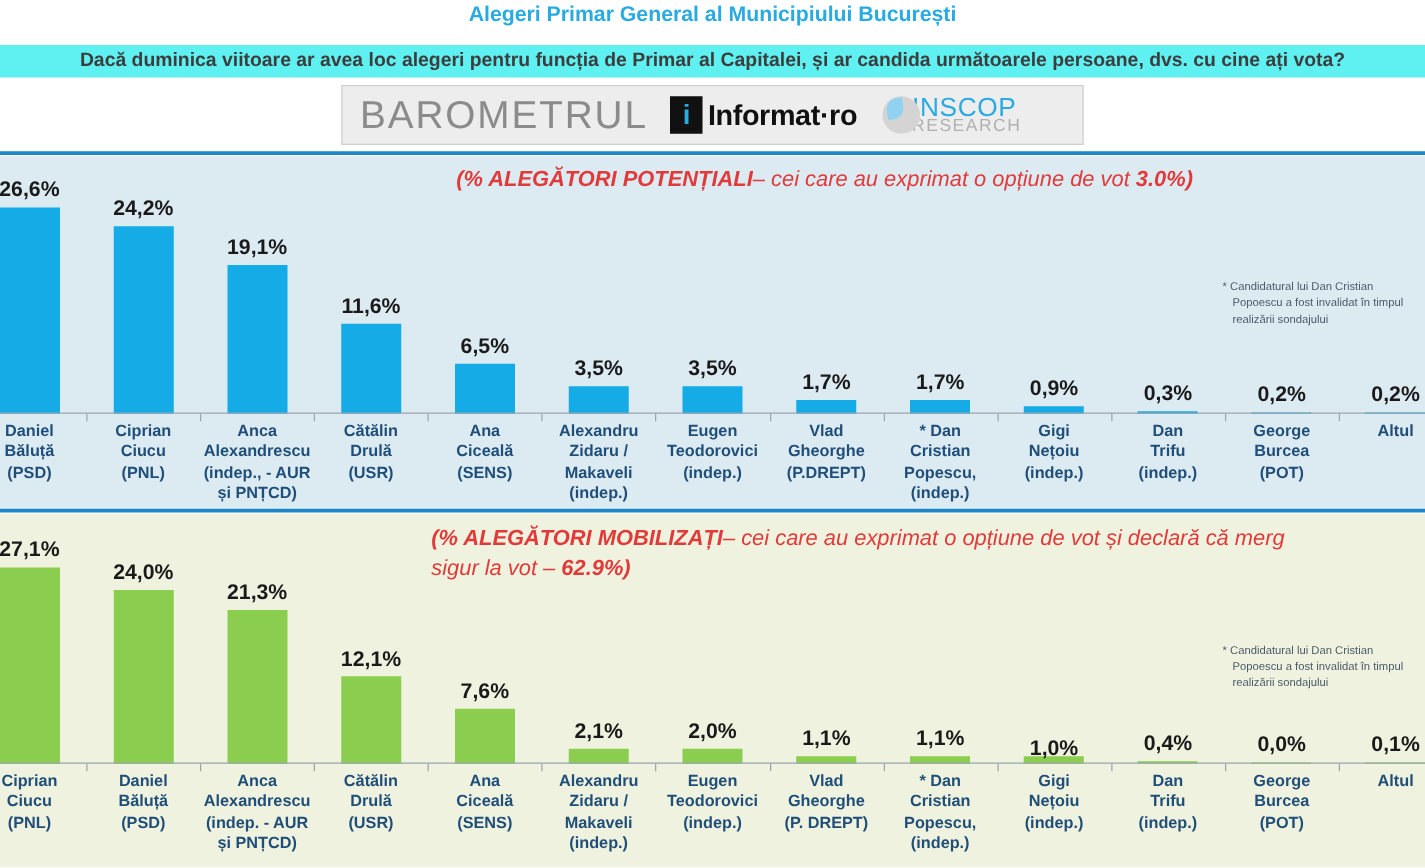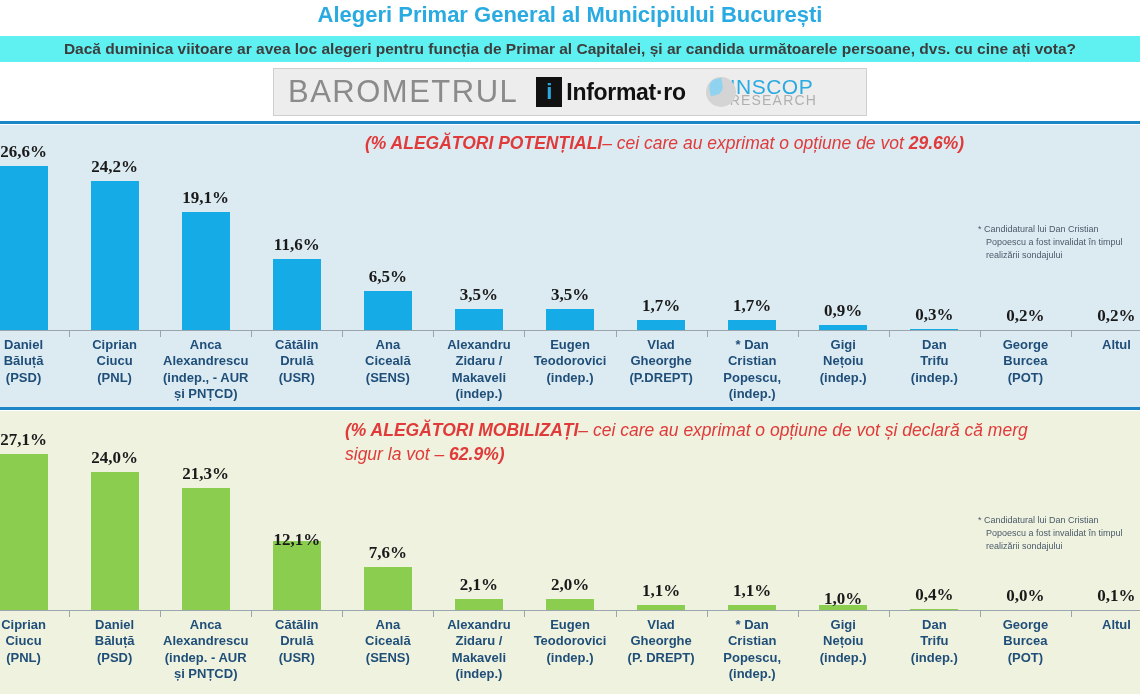--- a/index.html
+++ b/index.html
@@ -5,21 +5,21 @@
   html,body{margin:0;padding:0;}
   body{
     width:1140px;height:694px;overflow:hidden;background:#ffffff;
     font-family:"Liberation Sans", sans-serif;
   }
   .page{position:relative;width:1140px;height:694px;overflow:hidden;}
 
   
   .title{
     position:absolute;left:0;top:2px;width:1140px;text-align:center;
-    font-size:22px;font-weight:bold;color:#29ABE2;letter-spacing:0px;
+    font-size:17px;font-weight:bold;color:#29ABE2;letter-spacing:0px;
     white-space:nowrap;
   }
   .subtitle-band{
     position:absolute;left:0;top:36px;width:1140px;height:26px;
     background:#5FF1F1;
   }
   .subtitle-text{
     position:absolute;left:0;top:36px;width:1140px;height:26px;
     line-height:26px;text-align:center;white-space:nowrap;
     font-size:15.5px;font-weight:bold;color:#3d3d3d;
@@ -77,21 +77,21 @@
   .footnote{
     position:absolute;font-size:9px;color:#4a5a6a;line-height:1.45;
     white-space:nowrap;
   }
   .panel.top .footnote{left:978px;top:98px;}
   .panel.bottom .footnote{left:978px;top:103px;}
   .footnote .ln{display:block;}
   .footnote .ln.i{padding-left:8px;}
 
   
-  .plot{position:absolute;left:0;top:0;width:1140px;font-family:Liberation Serif, serif;}
+  .plot{position:absolute;left:0;top:0;width:1140px;}
   .panel.top .plot{height:206px;}
   .panel.bottom .plot{height:200px;}
 
   .axis{
     position:absolute;left:0;width:1140px;height:1px;background:#9aa5ad;
   }
   .panel.top .axis{top:205px;}
   .panel.bottom .axis{top:199px;}
 
   .bars{
@@ -152,21 +152,21 @@
         <span class="a">INSCOP</span>
         <span class="b">RESEARCH</span>
       </div>
     </div>
   </div>
 
   <div class="rule-blue" style="top:121px"></div>
 
   <div class="panel top">
     <div class="panel-note">
-      <span class="em">(% ALEGĂTORI POTENȚIALI</span><span class="normal">– cei care au exprimat o opțiune de vot </span><span class="em">29.6%)</span>
+      <span class="em">(% ALEGĂTORI POTENȚIALI</span><span class="normal">– cei care au exprimat o opțiune de vot </span><span class="em">3.0%)</span>
     </div>
 
     <div class="footnote">
       <span class="ln">* Candidatural lui Dan Cristian</span>
       <span class="ln i">Popoescu a fost invalidat în timpul</span>
       <span class="ln i">realizării sondajului</span>
     </div>
 
     <div class="plot">
       <div class="bars" style="left: -22px; width: 1184px;">
@@ -328,21 +328,21 @@
           </div>
           <div class="slot">
             <div class="val" style="bottom: 143.034px; margin-top: 25px;">24,0%</div>
             <div class="bar" style="height: 139.034px;"></div>
           </div>
           <div class="slot">
             <div class="val" style="bottom: 127.393px; margin-top: 48px;">21,3%</div>
             <div class="bar" style="height: 123.393px;"></div>
           </div>
           <div class="slot">
-            <div class="val" style="bottom: 61px; margin-top: 44px;">12,1%</div>
+            <div class="val" style="bottom: 73px; margin-top: 44px;">12,1%</div>
             <div class="bar" style="height: 70.0966px;"></div>
           </div>
           <div class="slot">
             <div class="val" style="bottom: 48.0276px;">7,6%</div>
             <div class="bar" style="height: 44.0276px;"></div>
           </div>
           <div class="slot">
             <div class="val" style="bottom: 16.1655px;">2,1%</div>
             <div class="bar" style="height: 12.1655px;"></div>
           </div>

